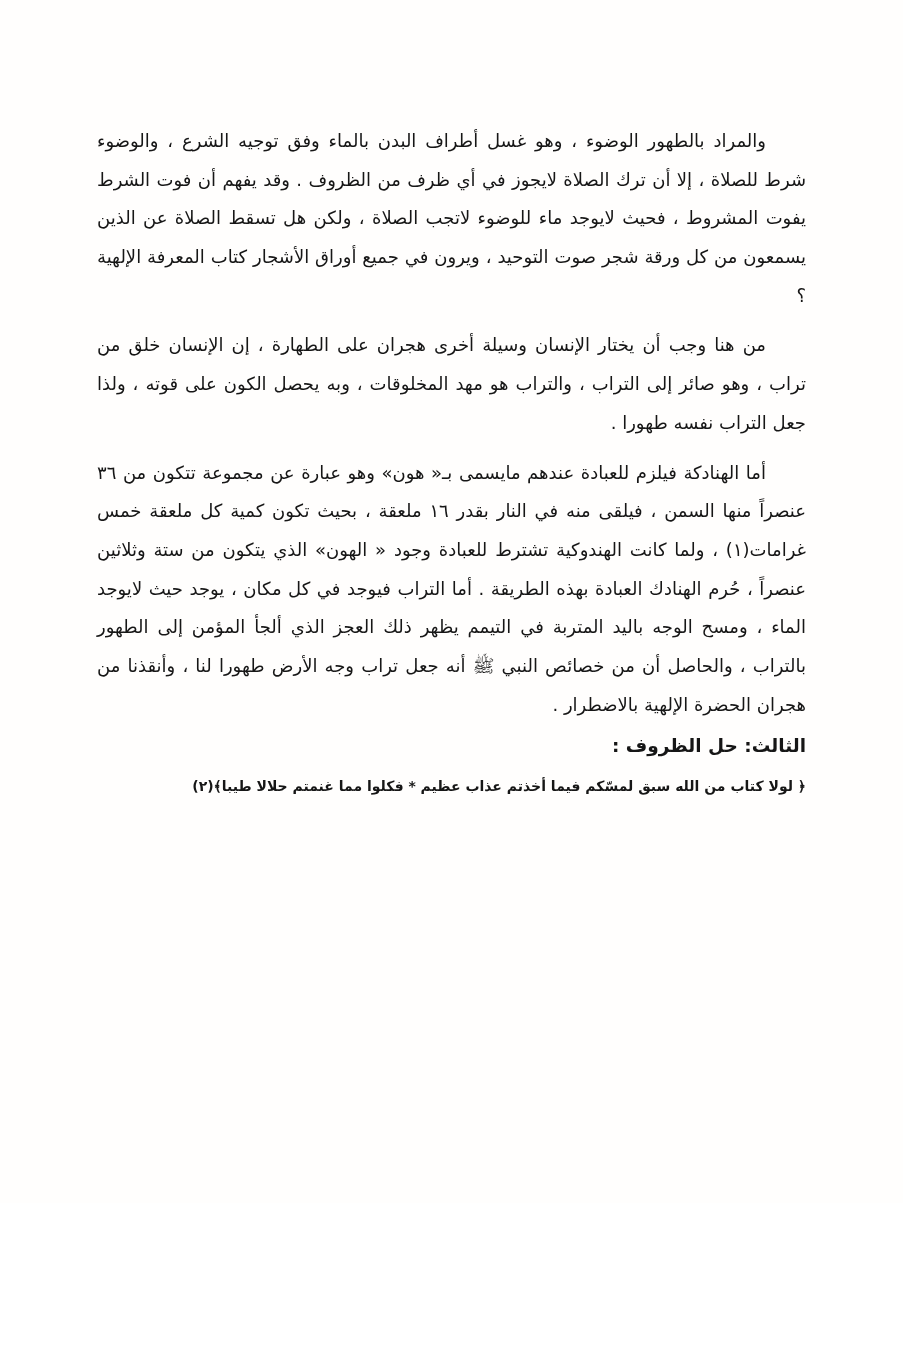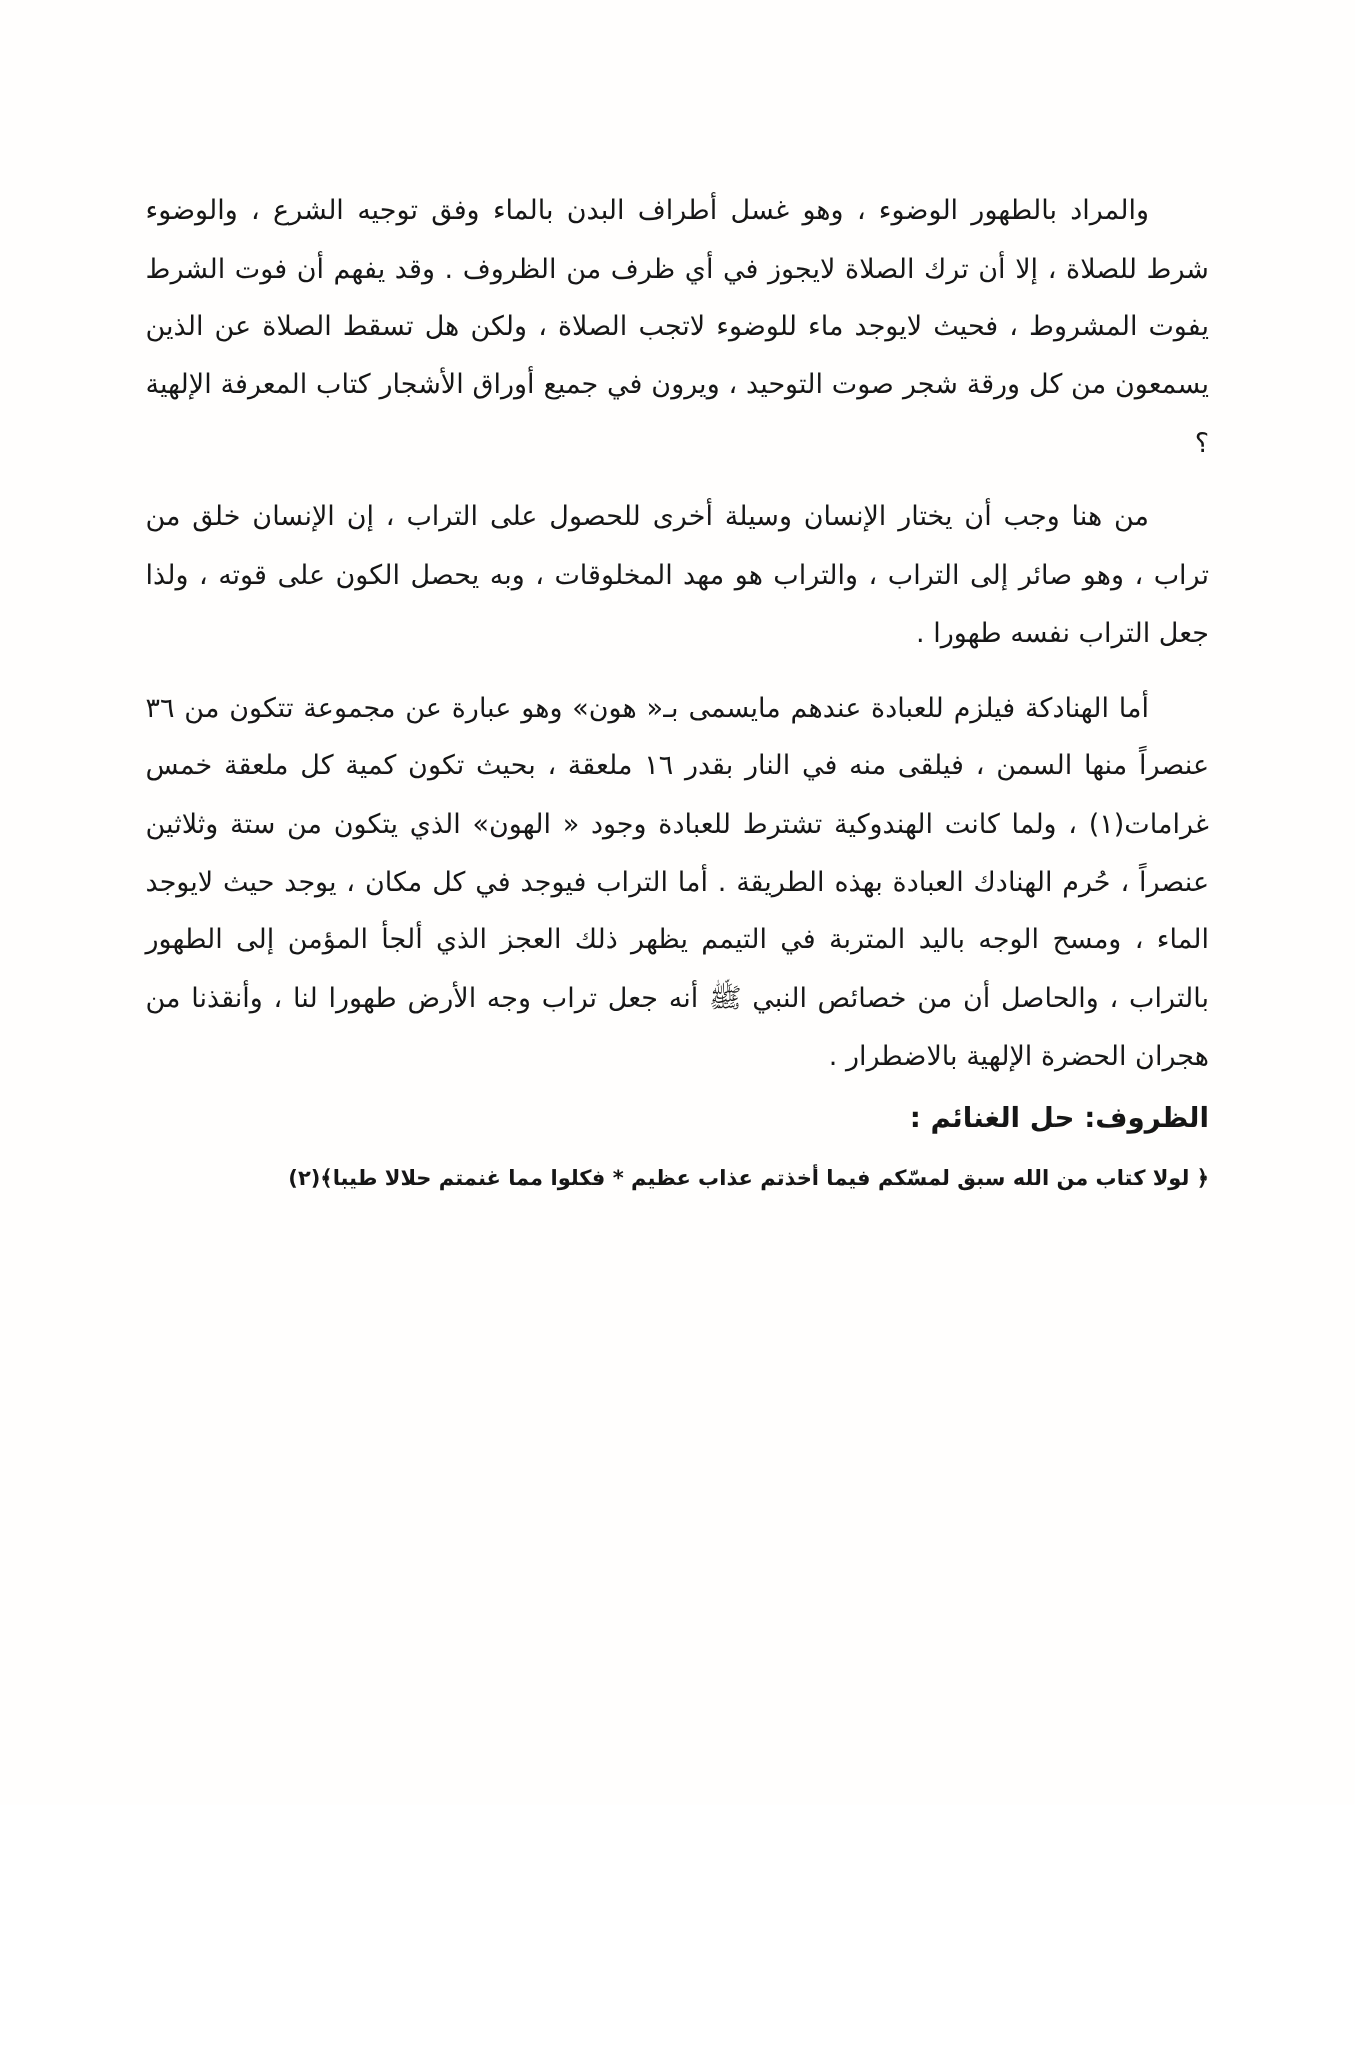--- a/index.html
+++ b/index.html
@@ -78,25 +78,25 @@
   }
 </style>
 </head>
 <body>
 
 <div class="page">
 
   <main class="text-block">
     <p class="para">والمراد بالطهور الوضوء ، وهو غسل أطراف البدن بالماء وفق توجيه الشرع ، والوضوء شرط للصلاة ، إلا أن ترك الصلاة لايجوز في أي ظرف من الظروف . وقد يفهم أن فوت الشرط يفوت المشروط ، فحيث لايوجد ماء للوضوء لاتجب الصلاة ، ولكن هل تسقط الصلاة عن الذين يسمعون من كل ورقة شجر صوت التوحيد ، ويرون في جميع أوراق الأشجار كتاب المعرفة الإلهية ؟</p>
 
-    <p class="para">من هنا وجب أن يختار الإنسان وسيلة أخرى للحصول على التراب ، إن الإنسان خلق من تراب ، وهو صائر إلى التراب ، والتراب هو مهد المخلوقات ، وبه يحصل الكون على قوته ، ولذا جعل التراب نفسه طهورا .</p>
+    <p class="para">من هنا وجب أن يختار الإنسان وسيلة أخرى هجران على الطهارة ، إن الإنسان خلق من تراب ، وهو صائر إلى التراب ، والتراب هو مهد المخلوقات ، وبه يحصل الكون على قوته ، ولذا جعل التراب نفسه طهورا .</p>
 
     <p class="para">أما الهنادكة فيلزم للعبادة عندهم مايسمى بـ« هون» وهو عبارة عن مجموعة تتكون من ٣٦ عنصراً منها السمن ، فيلقى منه في النار بقدر ١٦ ملعقة ، بحيث تكون كمية كل ملعقة خمس غرامات(١) ، ولما كانت الهندوكية تشترط للعبادة وجود « الهون» الذي يتكون من ستة وثلاثين عنصراً ، حُرم الهنادك العبادة بهذه الطريقة . أما التراب فيوجد في كل مكان ، يوجد حيث لايوجد الماء ، ومسح الوجه باليد المتربة في التيمم يظهر ذلك العجز الذي ألجأ المؤمن إلى الطهور بالتراب ، والحاصل أن من خصائص النبي ﷺ أنه جعل تراب وجه الأرض طهورا لنا ، وأنقذنا من هجران الحضرة الإلهية بالاضطرار .</p>
 
-    <h2 class="section-heading">الظروف: حل الغنائم :</h2>
+    <h2 class="section-heading">الثالث: حل الظروف :</h2>
 
 
 
     <p class="quote">﴿ لولا كتاب من الله سبق لمسّكم فيما أخذتم عذاب عظيم * فكلوا مما غنمتم حلالا طيبا﴾(٢)</p>
   </main>
 
   <footer class="page-footer">
     <div class="footnote-rule"></div>
     <p class="footnote">(١) ستيارته پركاش ص ٥٧ باب ٣ .</p>
   </footer>

